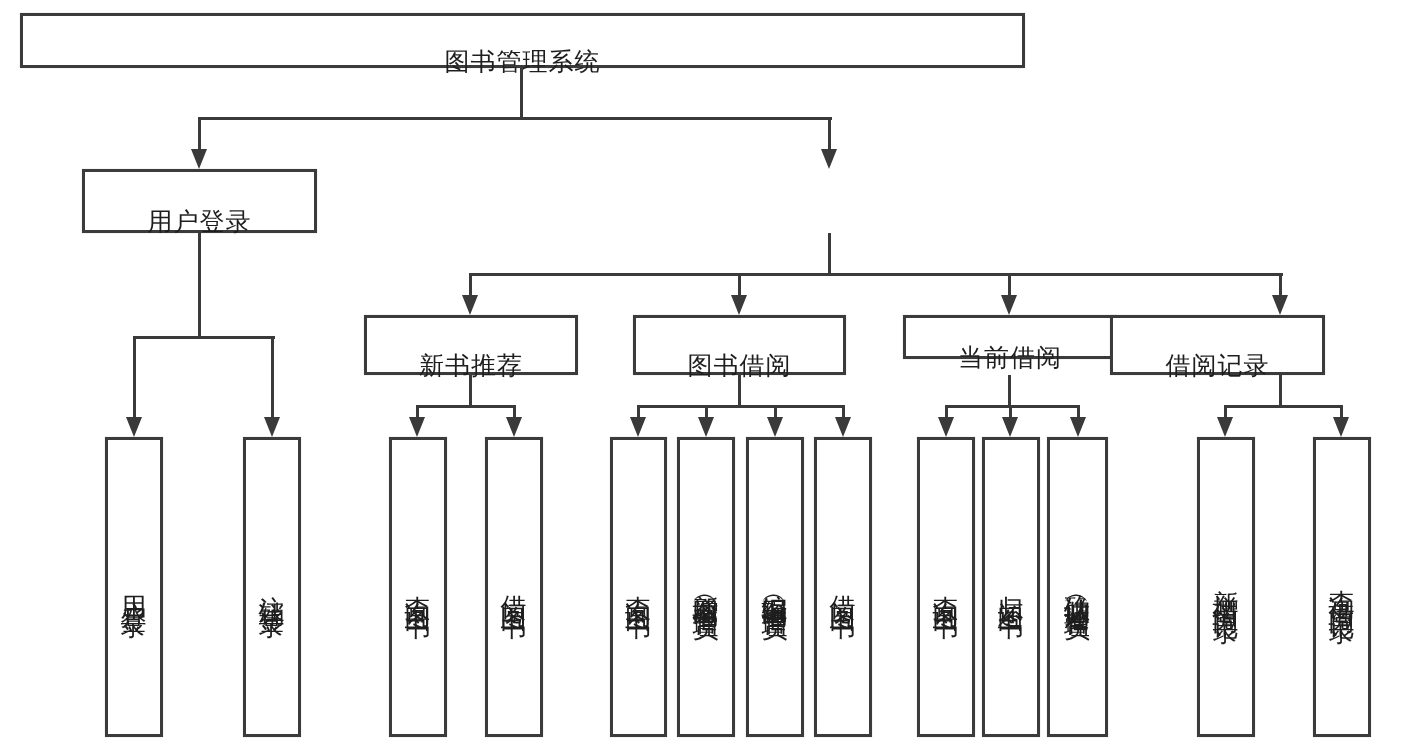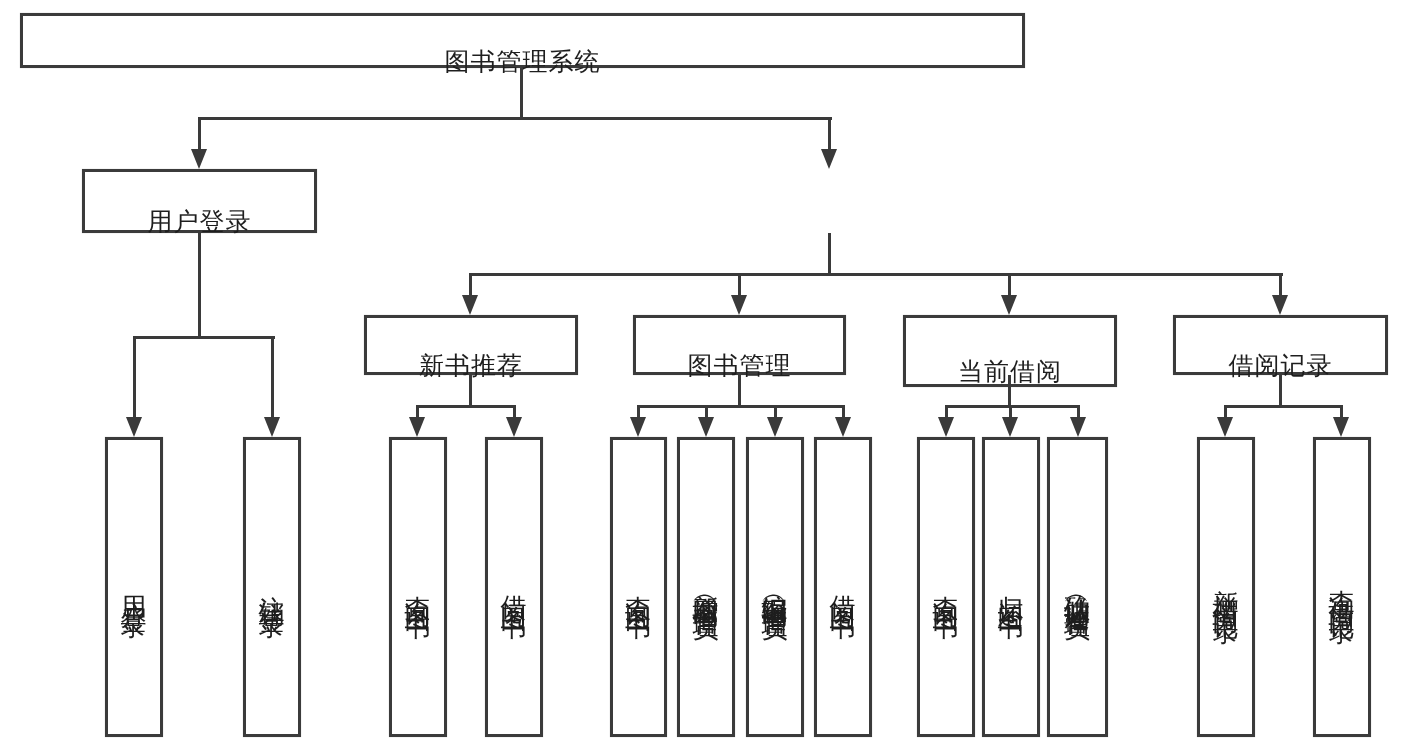--- a/index.html
+++ b/index.html
@@ -95,26 +95,26 @@
   <div class="arrowhead" style="left:731px;top:295px"></div>
   <div class="line" style="left:1008px;top:273px;width:3px;height:26px"></div>
   <div class="arrowhead" style="left:1001px;top:295px"></div>
   <div class="line" style="left:1279px;top:273px;width:3px;height:26px"></div>
   <div class="arrowhead" style="left:1272px;top:295px"></div>
 
   <div class="box" style="left:364px;top:315px;width:214px;height:60px">
     <span class="hlabel">新书推荐</span>
   </div>
   <div class="box" style="left:633px;top:315px;width:213px;height:60px">
-    <span class="hlabel">图书管理</span>
+    <span class="hlabel">图书借阅</span>
   </div>
-  <div class="box" style="left:903px;top:315px;width:214px;height:72px">
+  <div class="box" style="left:903px;top:315px;width:214px;height:44px">
     <span class="hlabel">当前借阅</span>
   </div>
-  <div class="box" style="left:1173px;top:315px;width:215px;height:60px">
+  <div class="box" style="left:1110px;top:315px;width:215px;height:60px">
     <span class="hlabel">借阅记录</span>
   </div>
 
   <div class="line" style="left:469px;top:375px;width:3px;height:33px"></div>
   <div class="line" style="left:416px;top:405px;width:100px;height:3px"></div>
   <div class="line" style="left:416px;top:405px;width:3px;height:15px"></div>
   <div class="arrowhead" style="left:409px;top:417px"></div>
   <div class="line" style="left:513px;top:405px;width:3px;height:15px"></div>
   <div class="arrowhead" style="left:506px;top:417px"></div>
 

